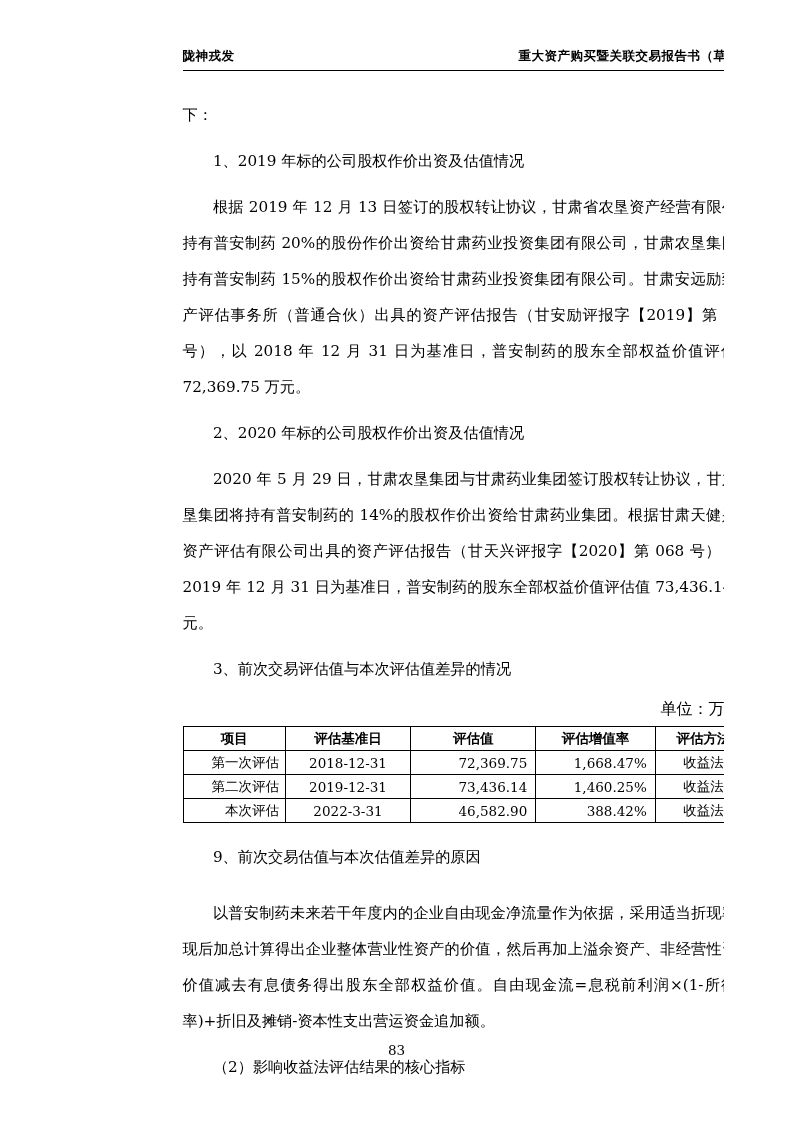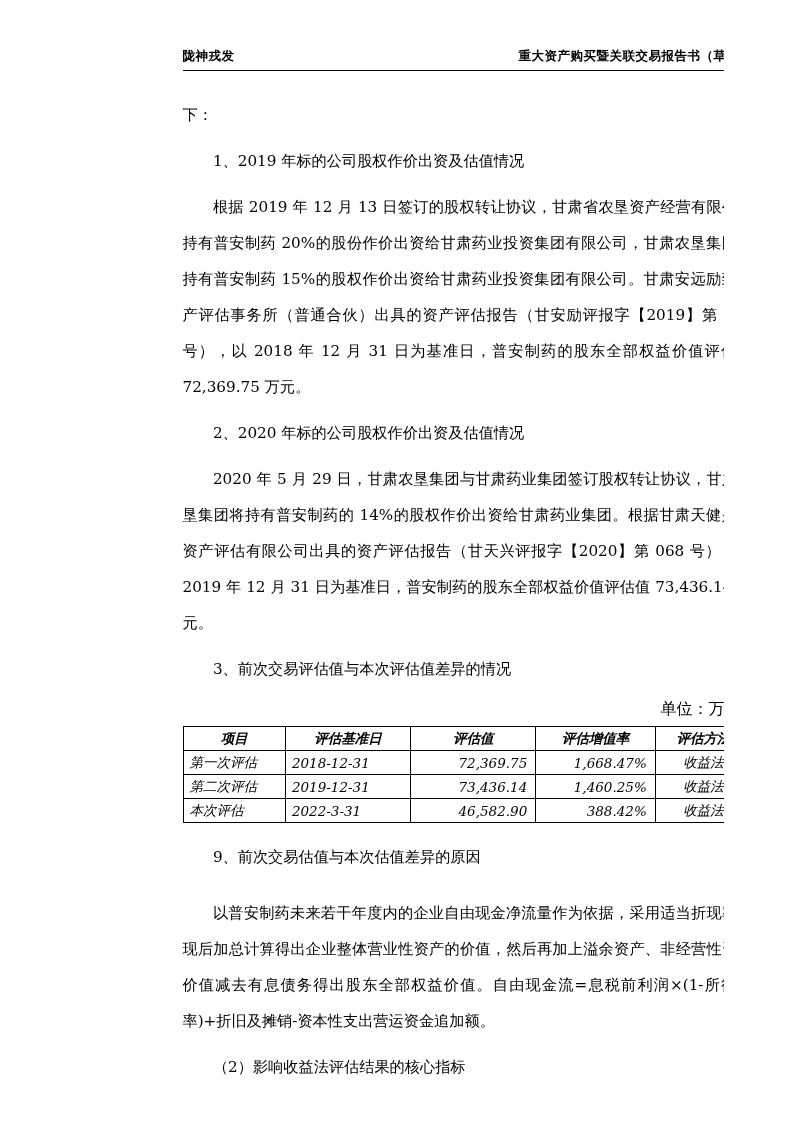--- a/index.html
+++ b/index.html
@@ -75,31 +75,30 @@
     width: 100%;
     font-size: 13.5px;
     margin-bottom: 6px;
   }
   table.eval-table th,
   table.eval-table td {
     border: 1px solid #000;
     padding: 2px 6px;
     height: 24px;
     box-sizing: border-box;
-    font-style: italic;
   }
   table.eval-table thead th {
     text-align: center;
     font-weight: bold;
   }
   table.eval-table tbody td.c-name {
-    text-align: left;
+    text-align: right;
   }
   table.eval-table tbody td.c-date {
-    text-align: left;
+    text-align: center;
   }
   table.eval-table tbody td.c-num {
     text-align: right;
     padding-right: 8px;
   }
   table.eval-table tbody td.c-method {
     text-align: center;
   }
   
   table.eval-table tr:first-child th {
@@ -191,14 +190,15 @@
 
     <div class="spacer-sm"></div>
 
     <p class="body-line indent para">以普安制药未来若干年度内的企业自由现金净流量作为依据，采用适当折现率折现后加总计算得出企业整体营业性资产的价值，然后再加上溢余资产、非经营性资产价值减去有息债务得出股东全部权益价值。自由现金流=息税前利润×(1-所得税率)+折旧及摊销-资本性支出营运资金追加额。</p>
     <div class="spacer-sm"></div>
 
     <p class="body-line indent para">（2）影响收益法评估结果的核心指标</p>
 
   </div>
 
+  <div class="page-number">83</div>
 
 </div>
 
 </body></html>

